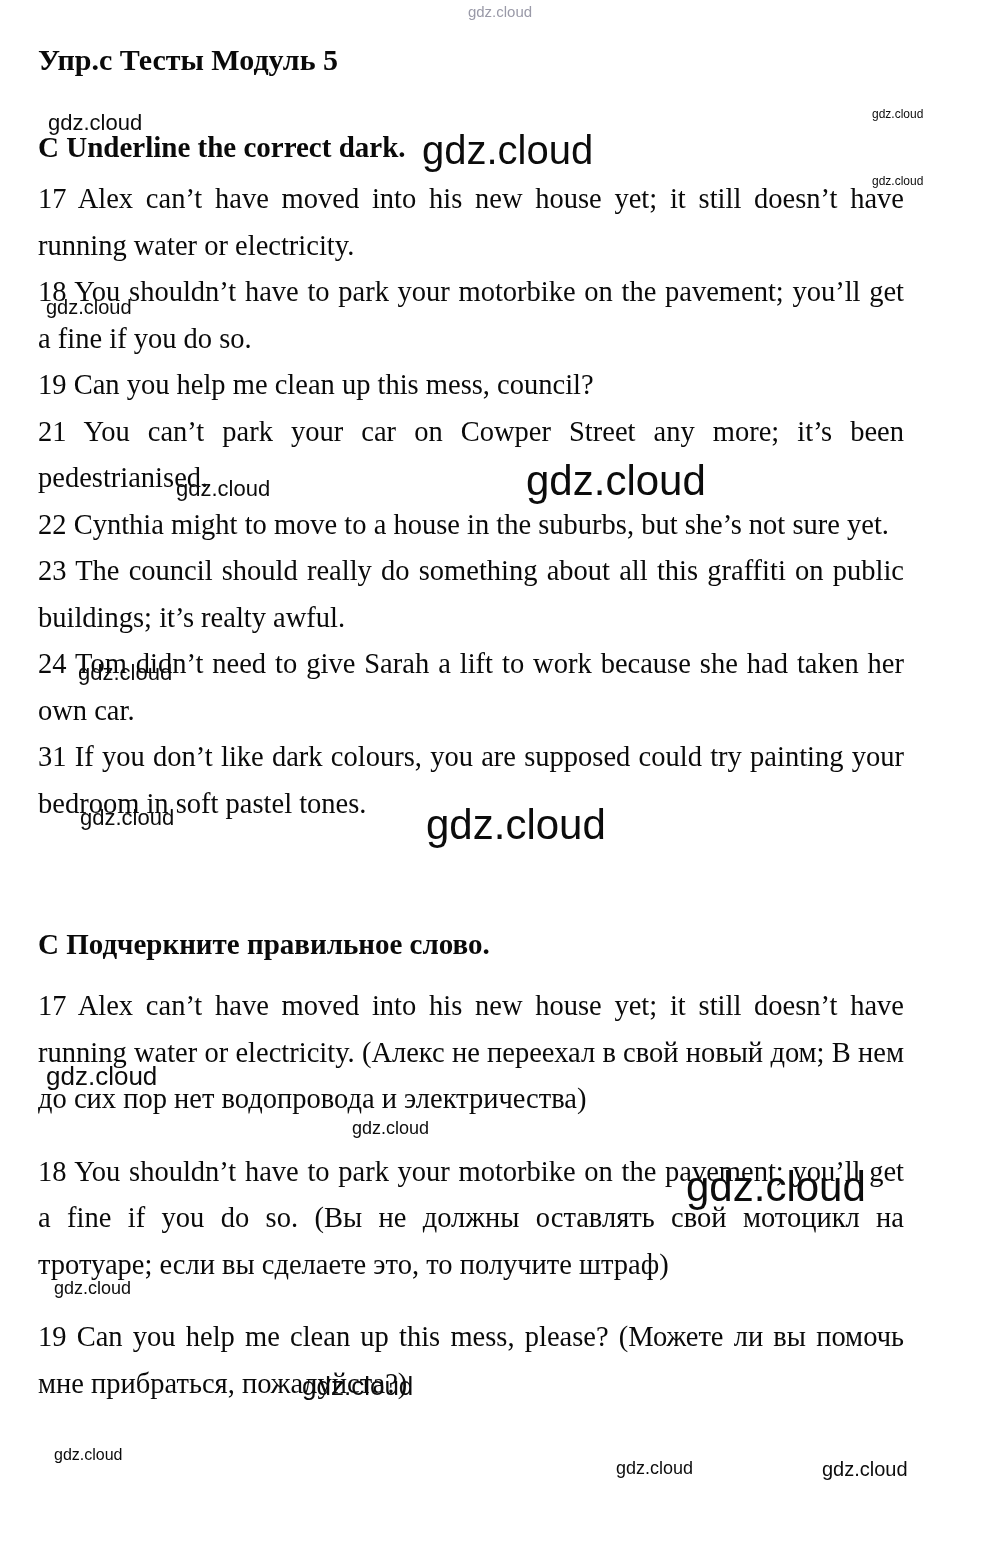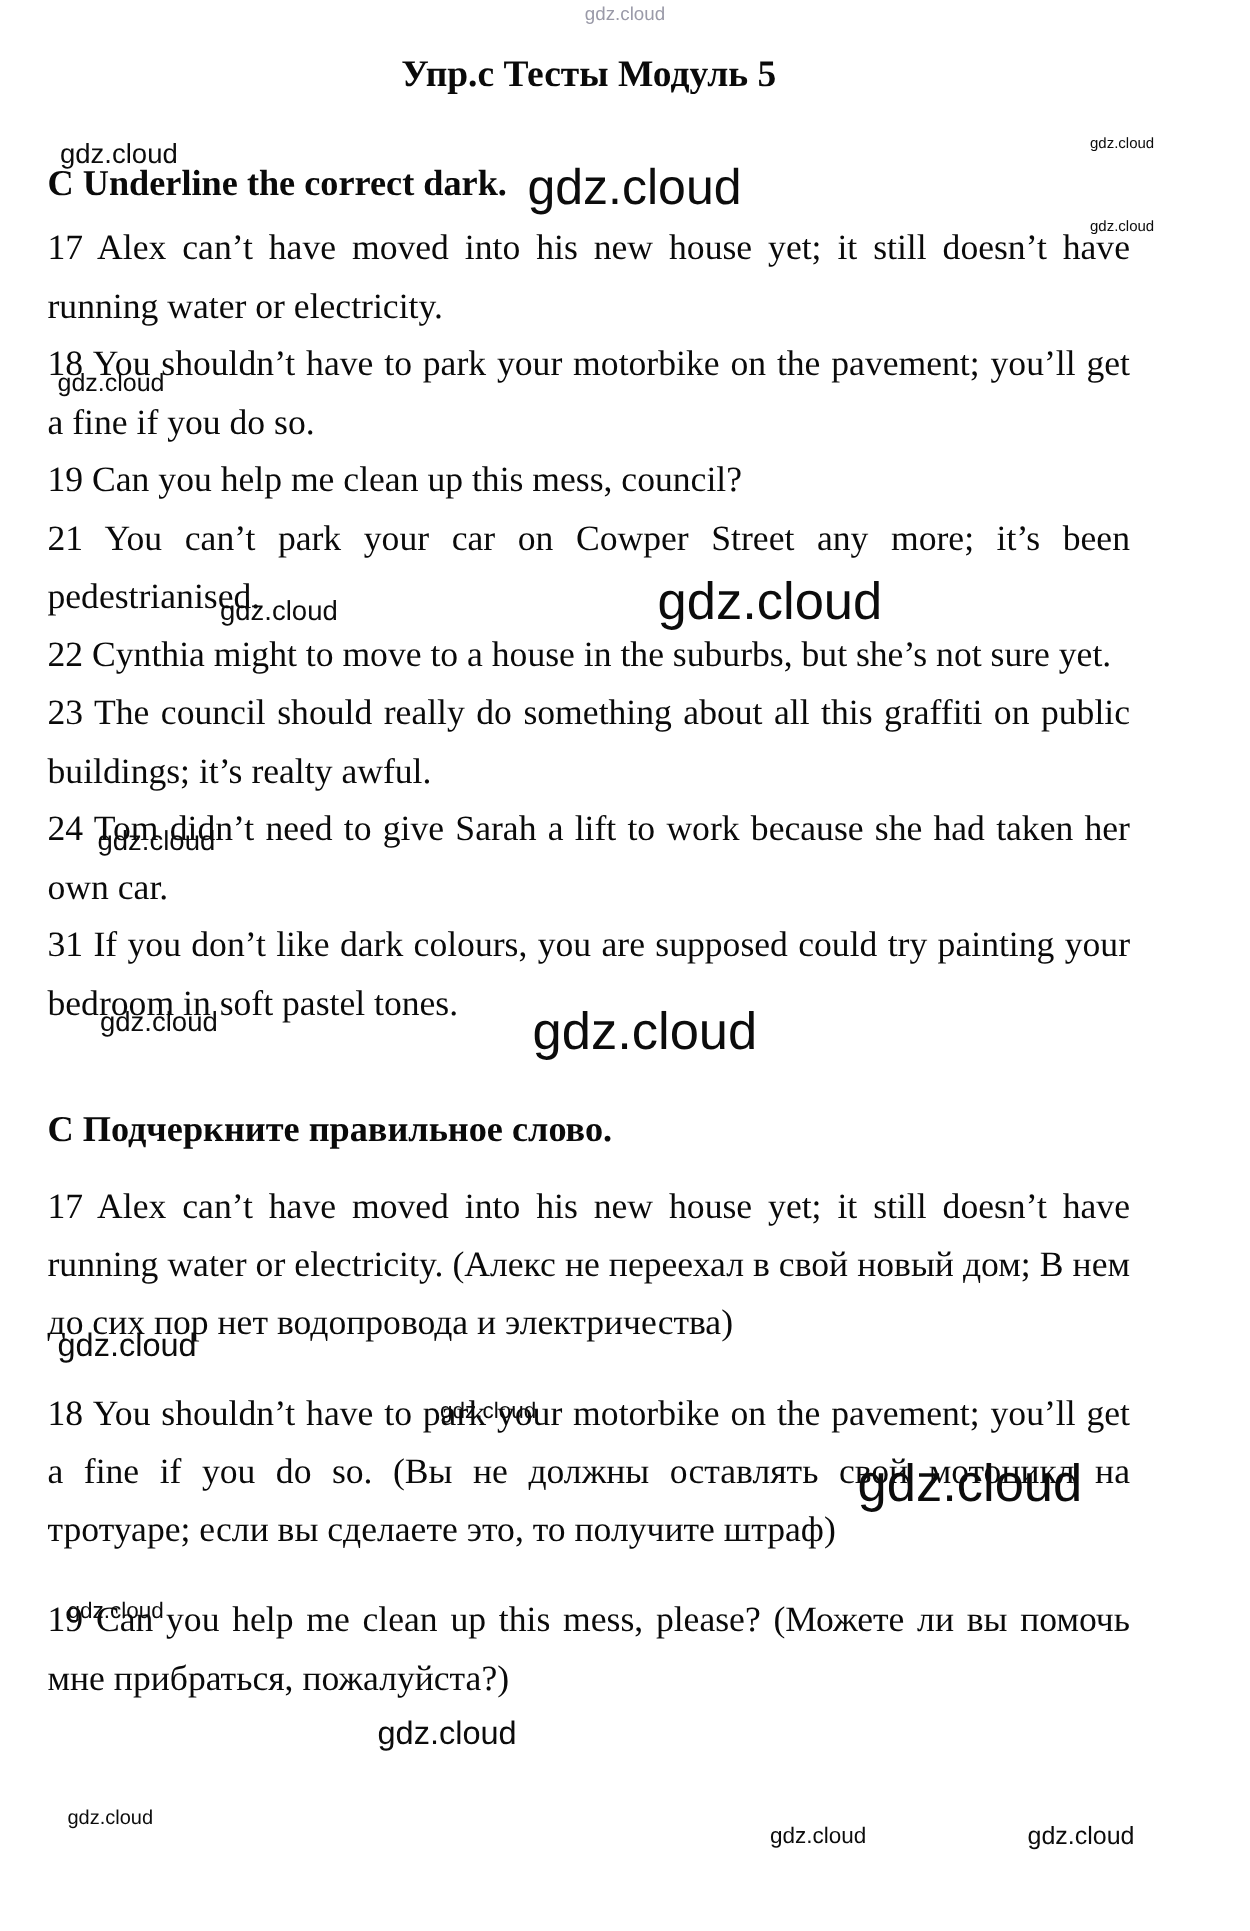--- a/index.html
+++ b/index.html
@@ -11,37 +11,36 @@
     font-family:"Liberation Serif", serif;
     color:#0a0a0a;
     overflow:hidden;
   }
   .content{
     padding:40px 96px 0 38px;
   }
   .title{
     font-size:30px;
     font-weight:bold;
-    text-align:center;
     margin:0 0 44px 0;
     line-height:40px;
   }
   .heading{
     font-size:29px;
     font-weight:bold;
     margin:0 0 6px 0;
     line-height:46px;
   }
   .item{
     font-size:28.5px;
     line-height:46.5px;
     margin:0;
     text-align:justify;
   }
-  .sec-ru{margin-top:54px;}
+  .sec-ru{margin-top:94px;}
   .sec-ru .heading{margin-bottom:16px;}
   .sec-ru .item{margin-bottom:26px;}
 
   
   .wm{
     position:absolute;
     font-family:"Liberation Sans", sans-serif;
     color:#0c0c0c;
     white-space:nowrap;
     pointer-events:none;

